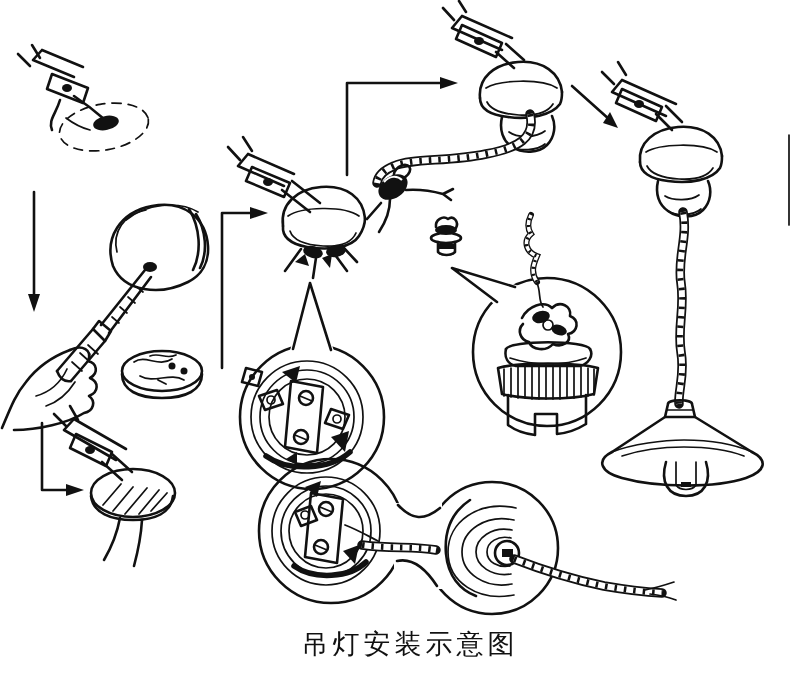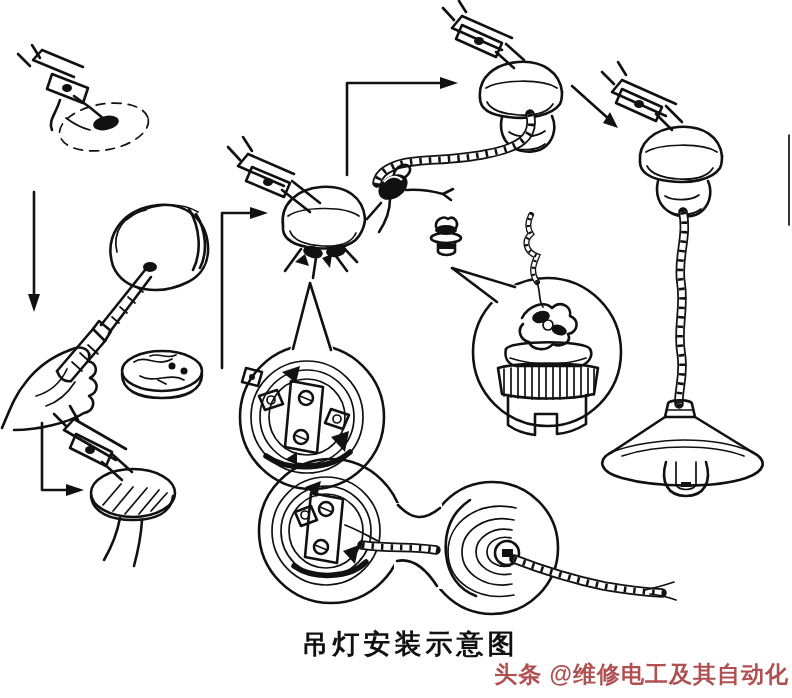--- a/index.html
+++ b/index.html
@@ -11,21 +11,21 @@
   .hv{fill:none;stroke:#111;stroke-width:5.5;stroke-linecap:round;}
   .fl{fill:#111;stroke:none;}
   .wh{fill:#fff;stroke:none;}
   .b1{fill:none;stroke:#111;stroke-width:9.5;stroke-linecap:round;}
   .b2{fill:none;stroke:#fff;stroke-width:6;stroke-linecap:butt;}
   .b3{fill:none;stroke:#111;stroke-width:6;stroke-linecap:butt;stroke-dasharray:2.5 7;}
   .t1{fill:none;stroke:#111;stroke-width:6;stroke-linecap:round;}
   .t2{fill:none;stroke:#fff;stroke-width:3.4;stroke-linecap:butt;}
   .t3{fill:none;stroke:#111;stroke-width:3.4;stroke-linecap:butt;stroke-dasharray:2 5;}
   #caption{position:absolute;left:410px;top:626px;transform:translateX(-50%);
-           font-size:27px;font-weight:bold;letter-spacing:4px;color:#111;white-space:nowrap;}
+           font-size:27px;font-weight:normal;letter-spacing:4px;color:#111;white-space:nowrap;}
   #watermark{position:absolute;right:3px;top:659px;font-size:23px;font-weight:bold;
              letter-spacing:1px;color:#b05050;white-space:nowrap;
              text-shadow:2px 2px 0 #ffffff;}
 </style>
 </head>
 <body>
 
 <div id="page">
 
 <svg width="792" height="698" viewBox="0 0 792 698">
@@ -275,15 +275,14 @@
     <path class="tn" d="M510,358 C534,366 564,366 586,358"></path>
     <path class="ln" d="M498,368 C520,362 576,362 598,368 L594,394 C572,400 524,400 502,394 Z"></path>
     <path class="tn" d="M504,369 L504,396 M511,368 L511,397 M518,367 L518,398 M525,366 L525,398 M532,366 L532,399 M539,365 L539,399 M546,365 L546,399 M553,365 L553,399 M560,366 L560,399 M567,366 L567,398 M574,367 L574,398 M581,367 L581,397 M588,368 L588,396 M594,369 L594,395"></path>
     <path class="ln" d="M508,395 L508,425 C516,431 526,434 535,435 L535,414 L557,414 L557,434 C568,433 578,429 586,424 L586,395"></path>
   </g>
 
   <path class="tn" d="M789,135 L789,225"></path>
 </svg>
 
 <div id="caption">吊灯安装示意图</div>
-<div id="watermark">头条 @维修电工及其自动化</div>
 
 </div>
 
 </body></html>

